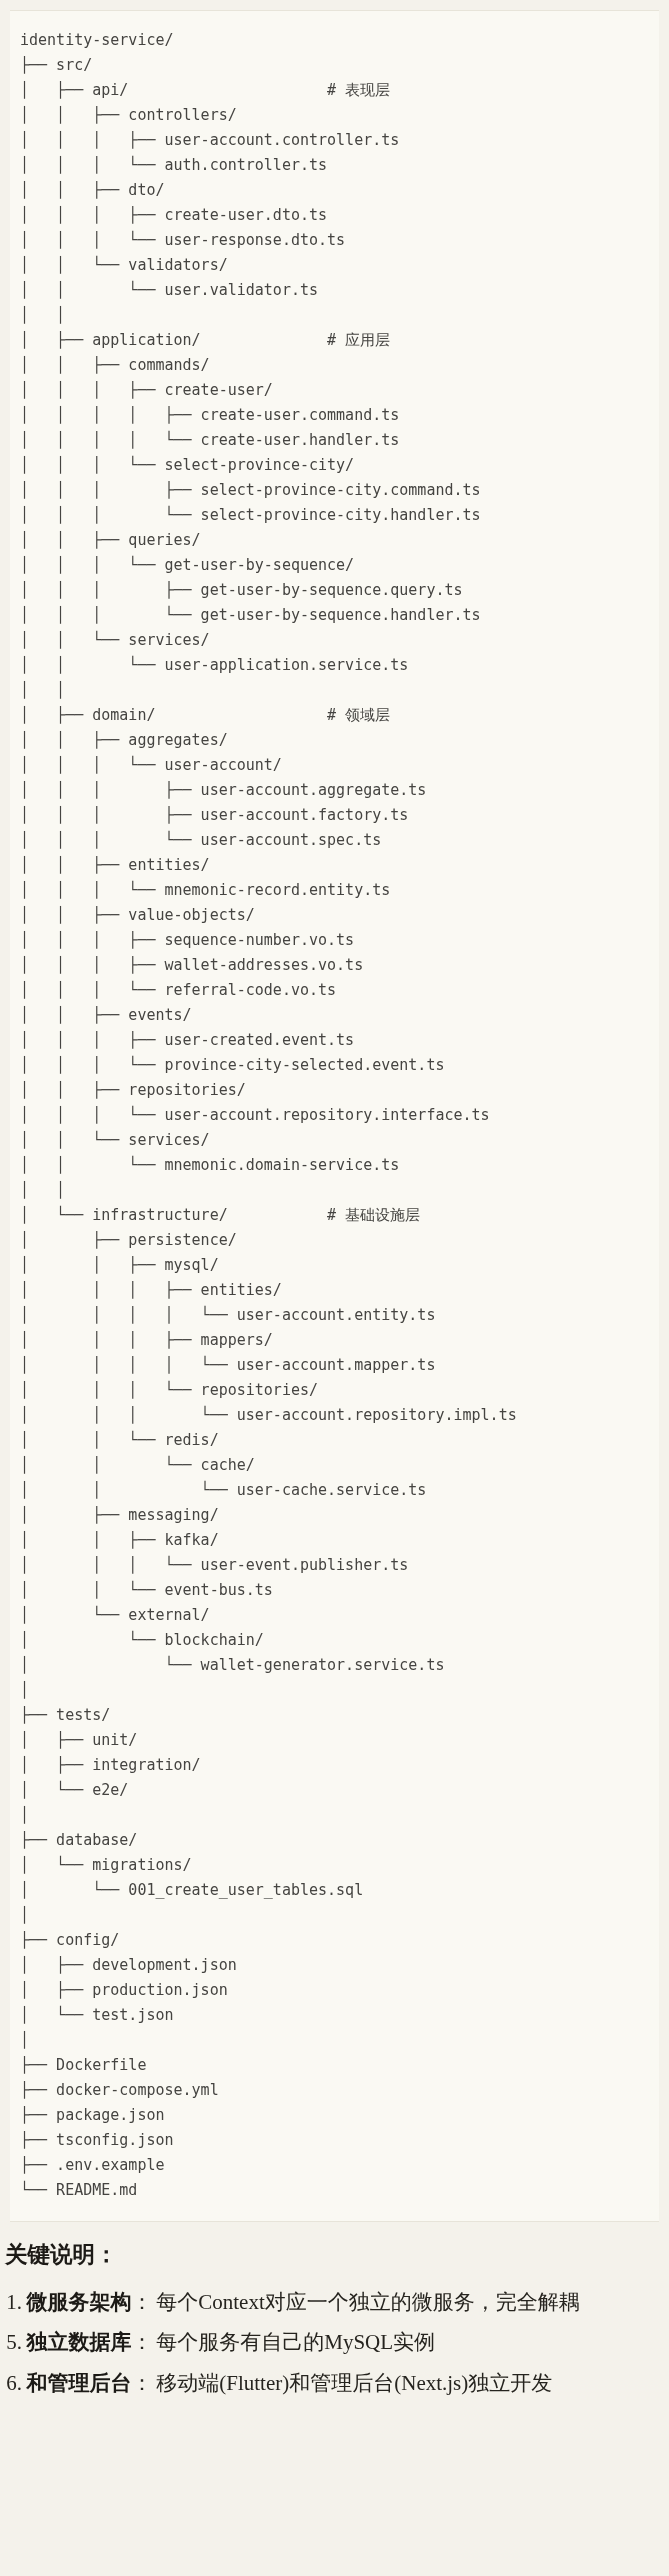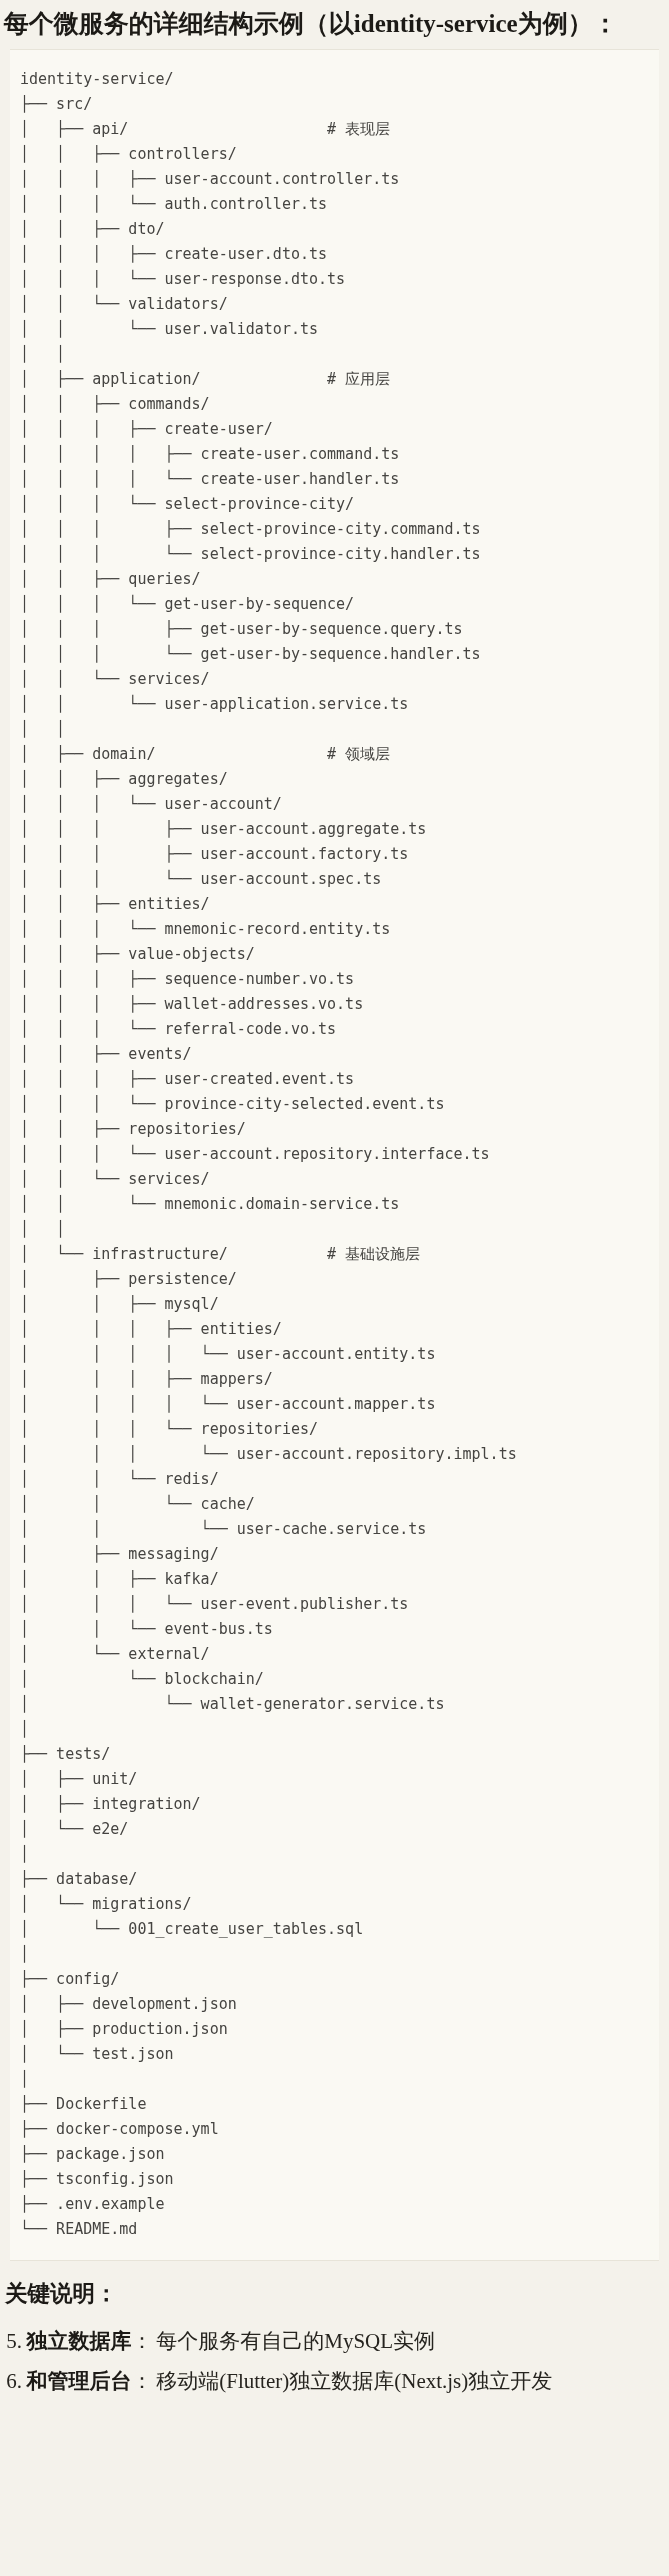--- a/index.html
+++ b/index.html
@@ -64,21 +64,20 @@
   }
   .item-num{margin-right:4.4px;}
   .item-label{font-weight:700;color:var(--heading-text);}
   .item-sep{margin-right:3.8px;}
 </style>
 </head>
 <body>
 
 <main>
 
-  <h1 class="page-title">每个微服务的详细结构示例（以identity-service为例）：</h1>
 
   <pre class="code-block"><code>identity-service/
 ├── src/
 │   ├── api/                      # 表现层
 │   │   ├── controllers/
 │   │   │   ├── user-account.controller.ts
 │   │   │   └── auth.controller.ts
 │   │   ├── dto/
 │   │   │   ├── create-user.dto.ts
 │   │   │   └── user-response.dto.ts
@@ -160,23 +159,26 @@
 ├── tsconfig.json
 ├── .env.example
 └── README.md</code></pre>
 
   <section class="notes">
 
     <h2 class="notes-heading">关键说明：</h2>
 
     <ol class="notes-list">
       <li>
+        <span class="item-num">1.</span><span class="item-label">微服务架构</span><span class="item-sep">：</span><span class="item-text">每个Context对应一个独立的微服务，完全解耦</span>
+      </li>
+      <li>
         <span class="item-num">5.</span><span class="item-label">独立数据库</span><span class="item-sep">：</span><span class="item-text">每个服务有自己的MySQL实例</span>
       </li>
       <li>
-        <span class="item-num">6.</span><span class="item-label">和管理后台</span><span class="item-sep">：</span><span class="item-text">移动端(Flutter)独立数据库(Next.js)独立开发</span>
+        <span class="item-num">6.</span><span class="item-label">和管理后台</span><span class="item-sep">：</span><span class="item-text">移动端(Flutter)和管理后台(Next.js)独立开发</span>
       </li>
     </ol>
 
   </section>
 
 </main>
 
 
 </body></html>

